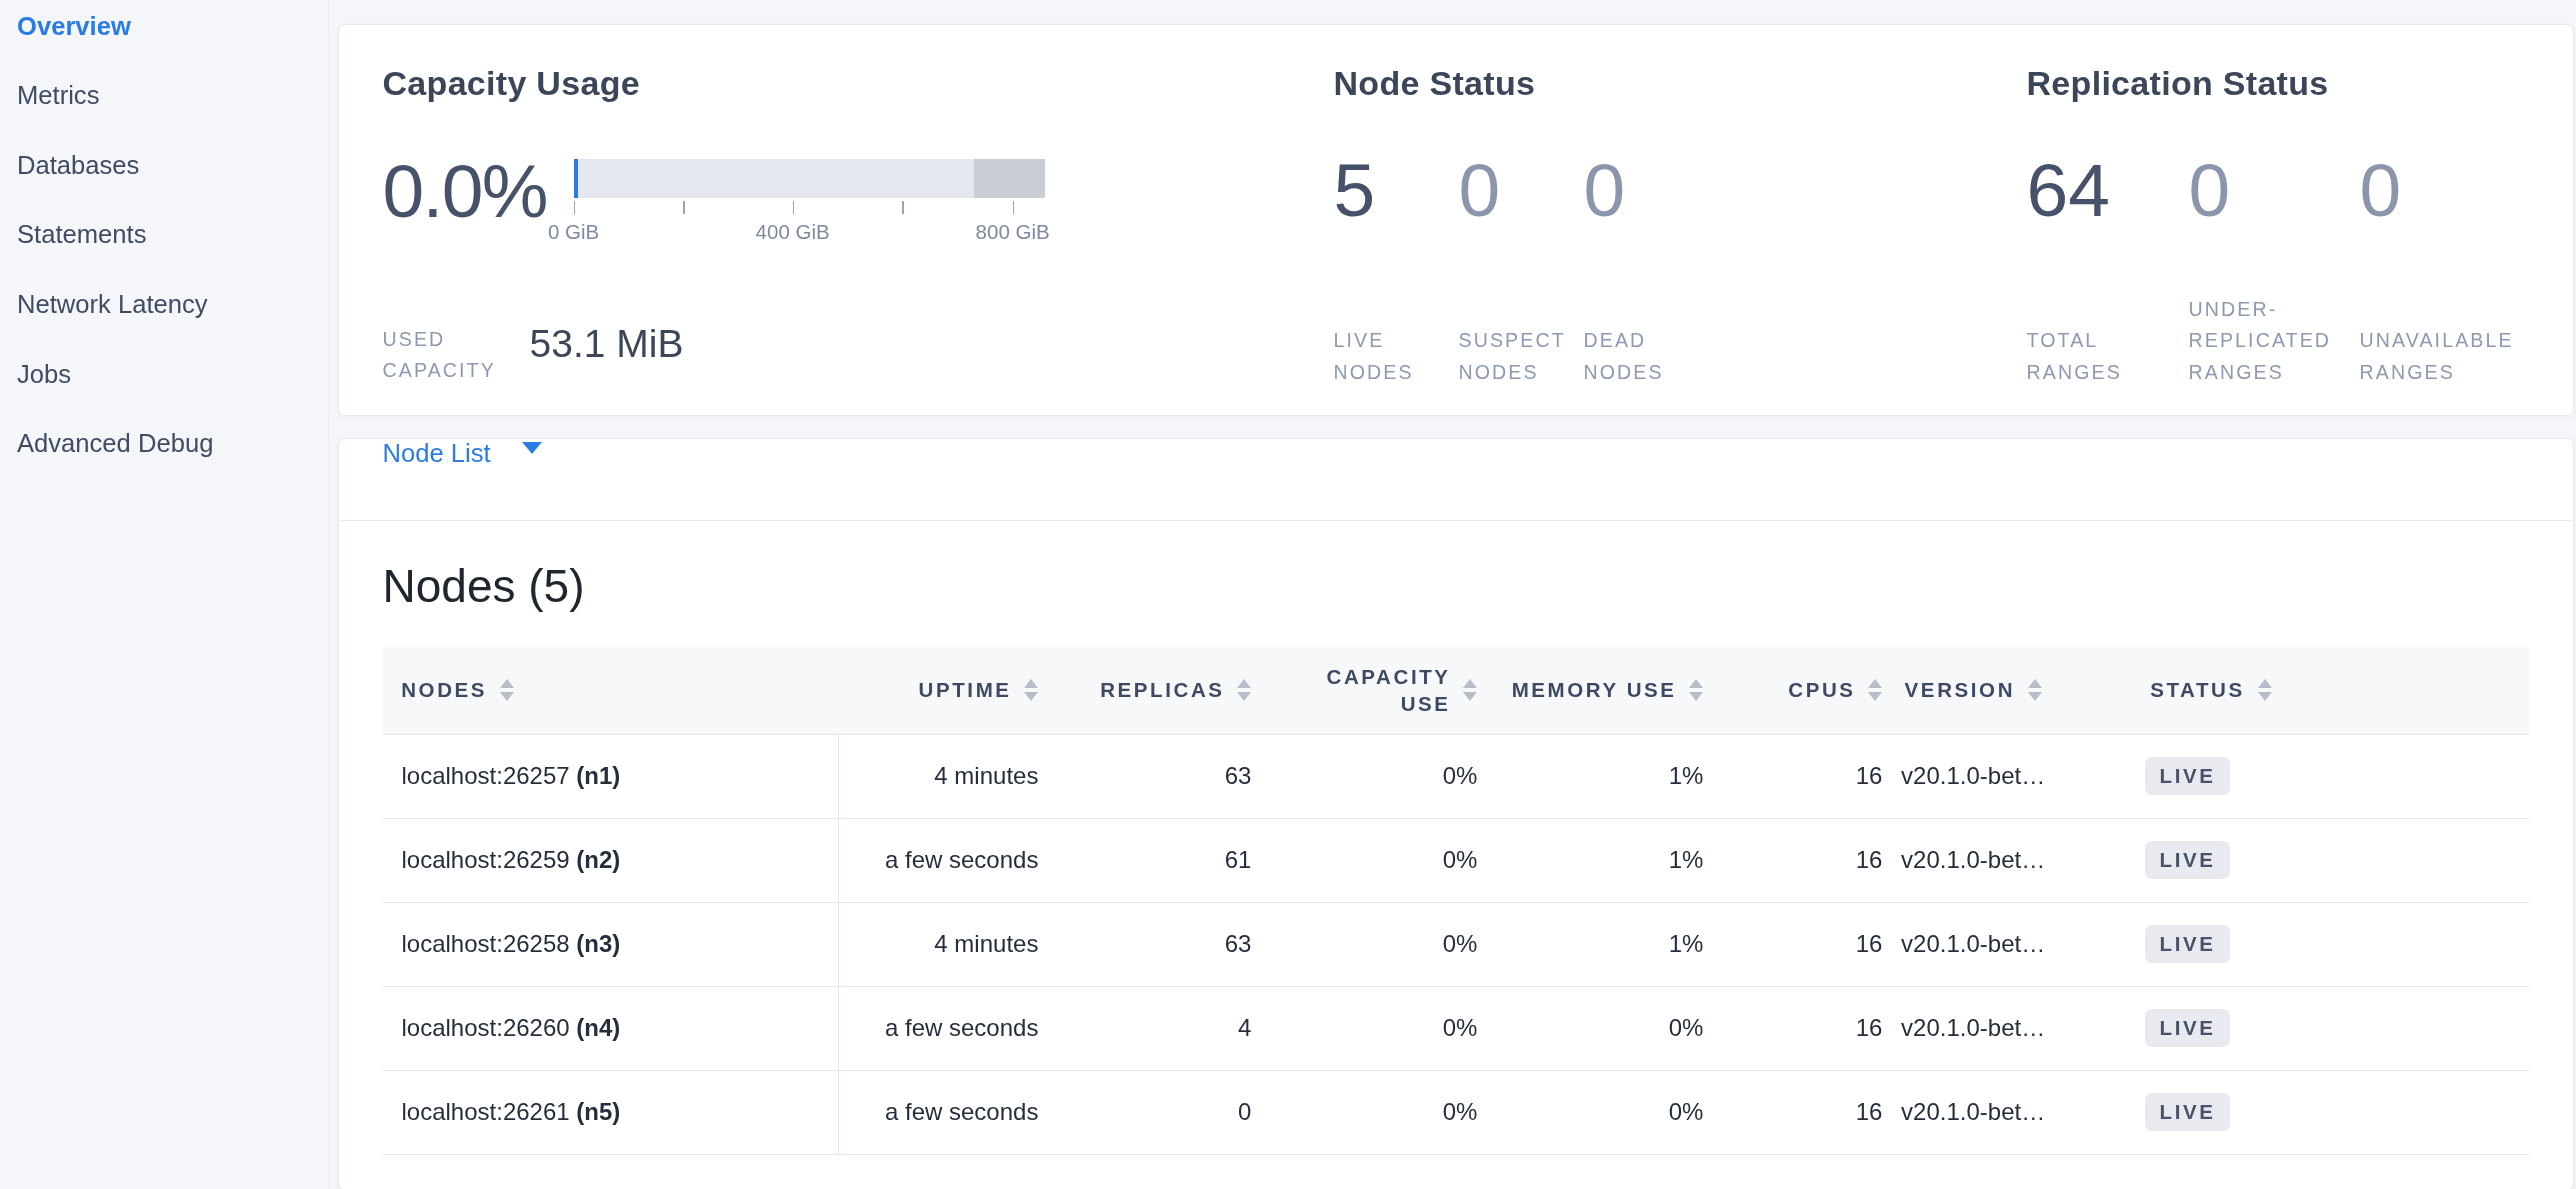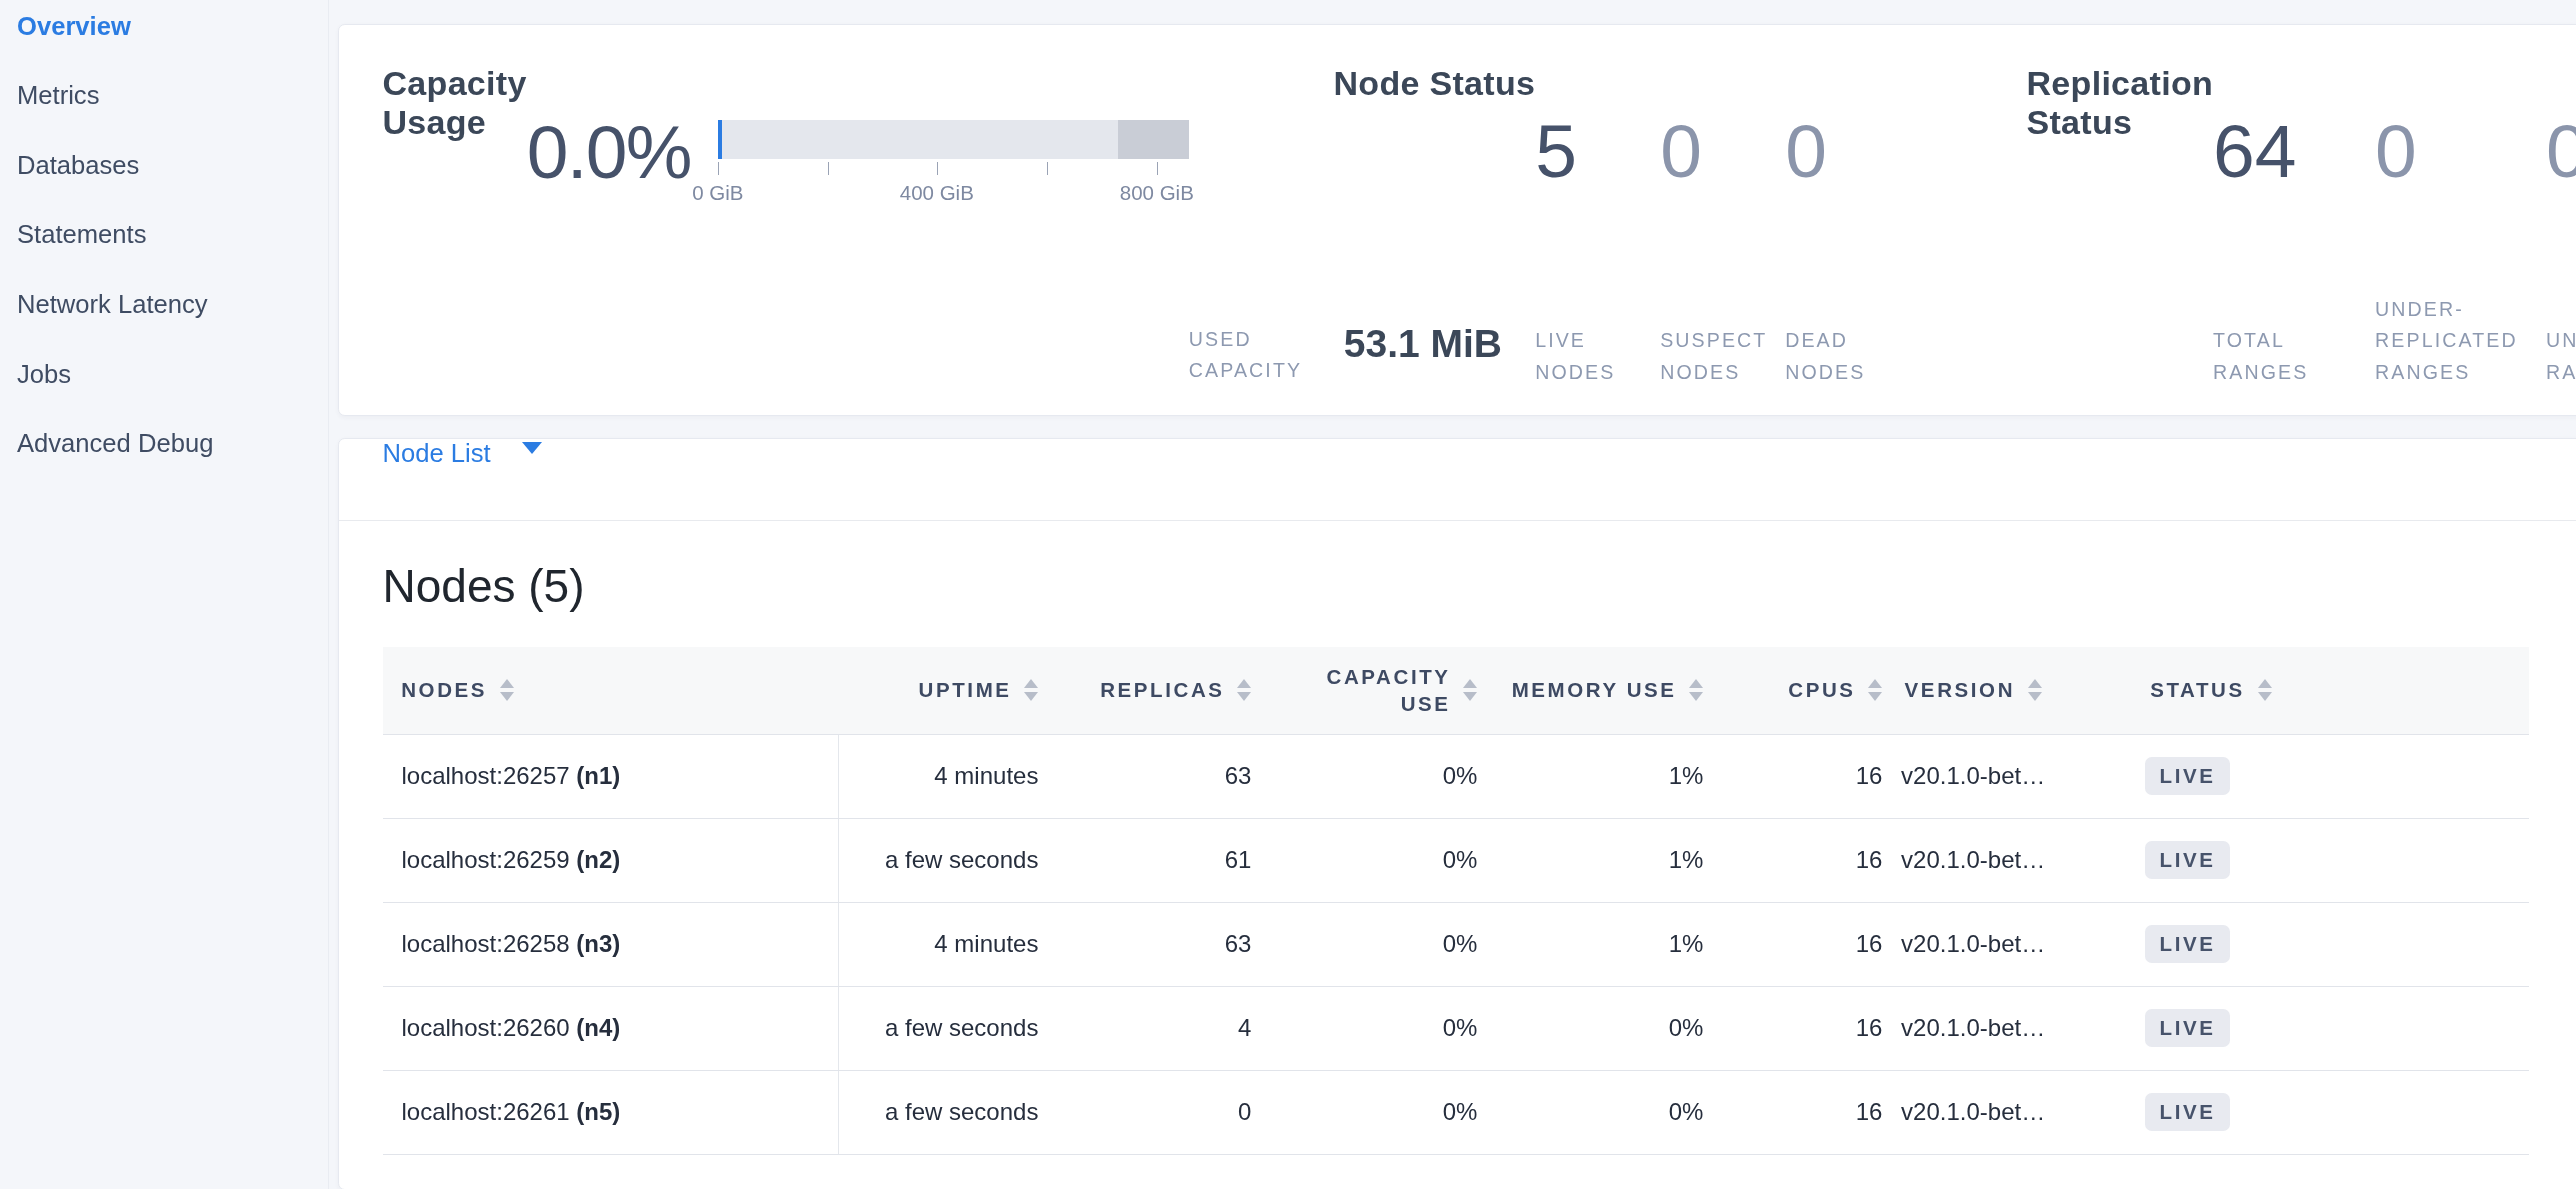--- a/index.html
+++ b/index.html
@@ -55,21 +55,21 @@
     border-radius:6.8px;
     box-shadow:0 1.7px 4.3px rgba(40,50,70,0.04);
   }
   
   .summary-card{
     height:392px;
     display:flex;
     padding:39px 44px 27px 44px;
     margin-bottom:22px;
   }
-  .section{display:flex;flex-direction:row;}
+  .section{display:flex;flex-direction:column;}
   .section-capacity{width:951px;}
   .section-nodes{width:693px;}
   .section-replication{flex:1;}
   .section-title{
     font-size:34px;font-weight:600;color:var(--heading);
     letter-spacing:0.3px;
   }
   
   .capacity-row{display:flex;align-items:flex-start;margin-top:51px;}
   .big-percent{
@@ -92,22 +92,22 @@
   .cap-stats{display:flex;margin-top:auto;}
   .cap-stat{display:flex;align-items:flex-start;}
   .cap-stat + .cap-stat{margin-left:38px;}
   .cap-stat .stat-label{margin-bottom:1.7px;}
   .stat-label{
     font-size:19.6px;line-height:1.6;letter-spacing:2.1px;
     color:var(--stat-label);
   }
   .cap-stat .stat-label{width:143px;}
   .cap-value{
-    font-size:39px;font-weight:700;color:var(--heading);
-    margin-left:12px;white-space:nowrap;line-height:1.05;
+    font-size:39px;font-weight:400;color:var(--heading);
+    margin-left:4px;white-space:nowrap;line-height:1.05;
   }
   
   .stats-row{display:flex;margin-top:48px;flex:1;}
   .stat{display:flex;flex-direction:column;}
   .stat .num{
     font-size:75px;line-height:78px;font-weight:500;
     color:var(--number-muted);
   }
   .stat .num.strong{color:var(--number-strong);}
   .stat .stat-label{margin-top:auto;}

